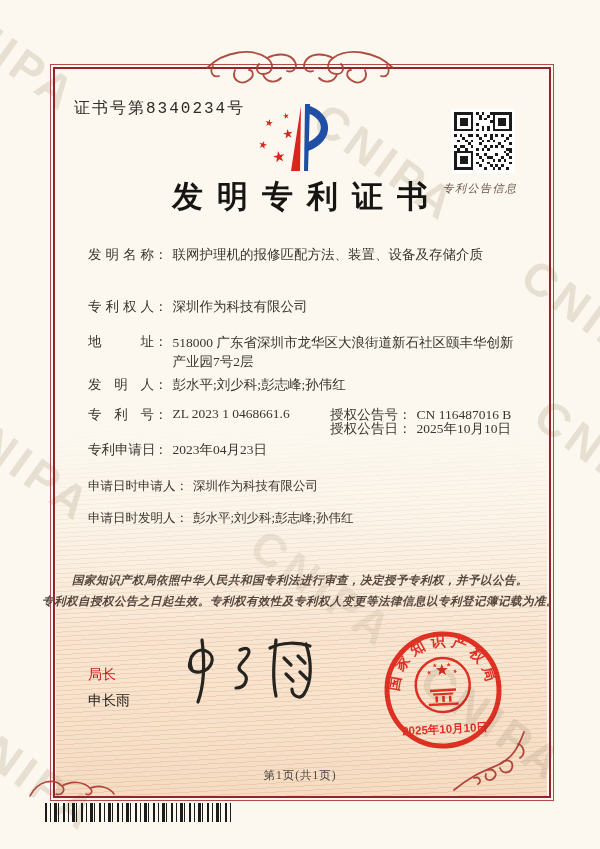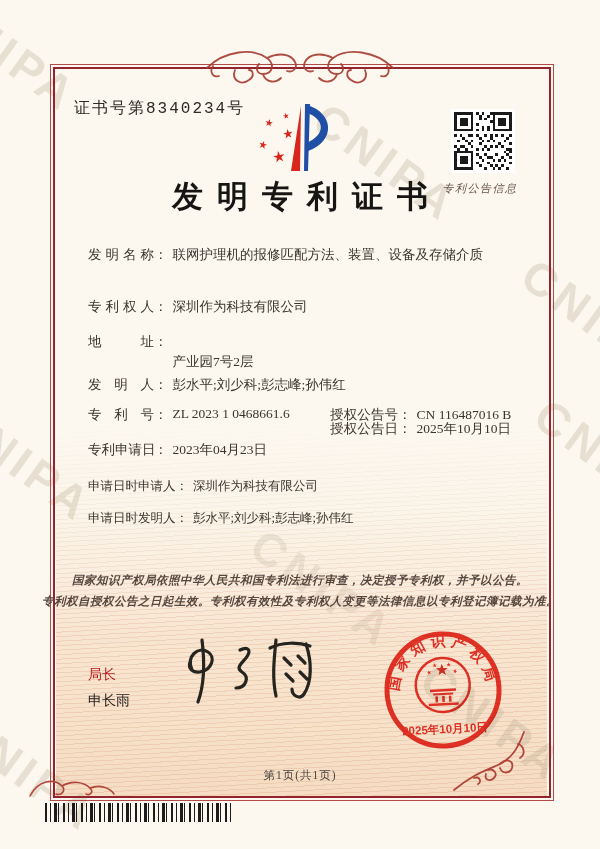--- a/index.html
+++ b/index.html
@@ -145,21 +145,21 @@
   <div class="row r-patentee">
     <span class="lbl">专利权人</span>
       <span class="colon">：</span>
     <span class="val">深圳作为科技有限公司</span>
   </div>
 
   <div class="row r-addr">
     <span class="lbl">地址</span>
       <span class="colon">：</span>
     <span class="addr2">
-      <br>
+      <span>518000 广东省深圳市龙华区大浪街道新石社区颐丰华创新</span><br>
       <span>产业园7号2层</span>
     </span>
   </div>
 
   <div class="row r-inv">
     <span class="lbl">发明人</span>
       <span class="colon">：</span>
     <span class="val">彭水平;刘少科;彭志峰;孙伟红</span>
   </div>
 

